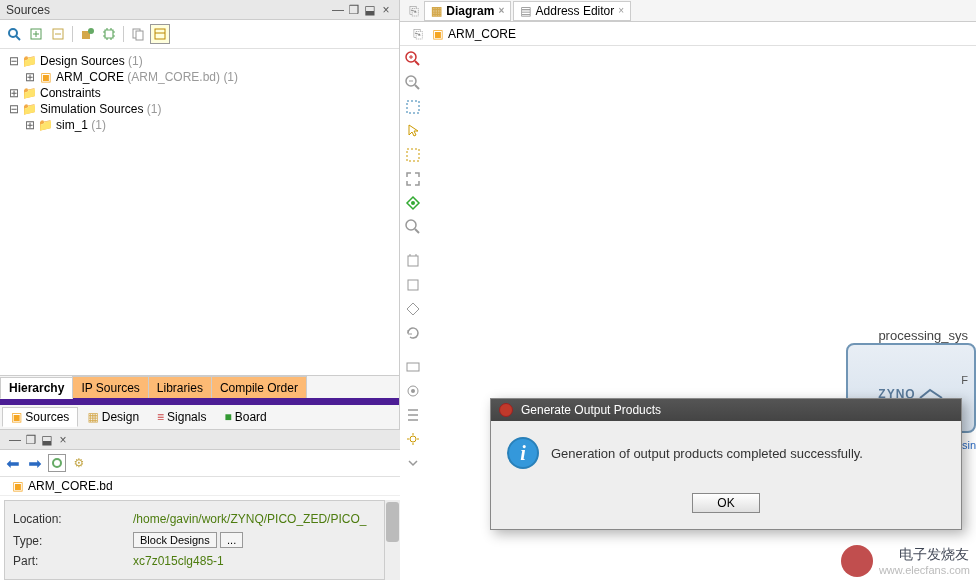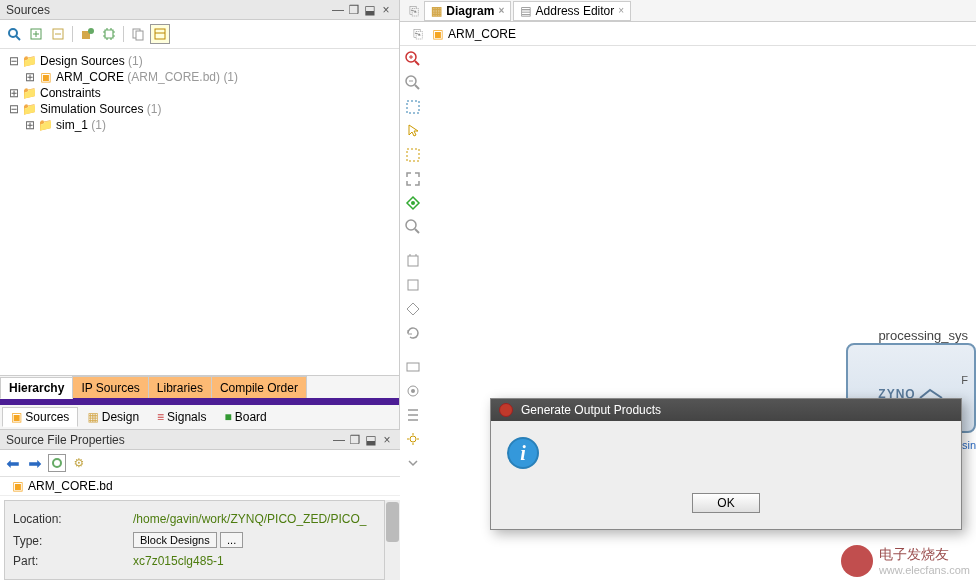--- a/index.html
+++ b/index.html
@@ -73,21 +73,21 @@
 .dlg-close { width: 14px; height: 14px; background: #c0392b; border-radius: 50%; margin-right: 8px; border: 1px solid #922; }
 .dlg-body { padding: 16px; display: flex; align-items: center; gap: 12px; }
 .info-icon { width: 32px; height: 32px; border-radius: 50%; background: #3498db; border: 2px solid #2980b9; display: flex; align-items: center; justify-content: center; color: #fff; font-size: 20px; font-weight: bold; font-style: italic; font-family: serif; }
 .dlg-msg { color: #333; font-size: 13px; }
 .dlg-btns { text-align: center; padding: 8px 0 16px; }
 .ok-btn { padding: 2px 24px; border: 1px solid #888; background: linear-gradient(#fff,#e0e0e0); }
 
 
 .watermark { position: absolute; right: 6px; bottom: 6px; display: flex; align-items: center; gap: 6px; opacity: 0.8; }
 .wm-logo { width: 32px; height: 32px; background: #B22222; border-radius: 50%; }
-.wm-txt { color: #7f1d1d; font-size: 14px; }
+.wm-txt { color: #0f172a; font-size: 14px; margin-left: 20px; }
 .wm-url { color: #aaa; font-size: 11px; }
 
 svg { display: block; }
 </style>
 </head>
 <body>
 
 <div class="left-pane">
 
   <div class="sources-panel">
@@ -206,21 +206,20 @@
         <span>Signals</span>
       </div>
     <div class="subtab">
         <span style="color:#393">■</span>
         <span>Board</span>
       </div>
   </div>
 
   <div class="props-panel">
     <div class="panel-header">
-      <span class="panel-title">Source File Properties</span>
       <span class="header-icon">—</span>
       <span class="header-icon">❐</span>
       <span class="header-icon">⬓</span>
       <span class="header-icon">×</span>
     </div>
     <div class="props-toolbar">
       <span class="arrow-btn" style="color:#2a6ac2;font-size:16px">⬅</span>
       <span class="arrow-btn" style="color:#2a6ac2;font-size:16px">➡</span>
       <span class="arrow-btn" style="border:1px solid #999;background:#fff">
           <svg width="12" height="12">
@@ -395,20 +394,21 @@
   </div>
 </div>
 
 <div class="dialog">
   <div class="dlg-title">
     <span class="dlg-close"></span>
     <span>Generate Output Products</span>
   </div>
   <div class="dlg-body">
     <div class="info-icon">i</div>
+    <div class="dlg-msg">Generation of output products completed successfully.</div>
   </div>
   <div class="dlg-btns">
     <button class="ok-btn">OK</button>
   </div>
 </div>
 
 <div class="watermark">
   <div class="wm-logo"></div>
   <div>
     <div class="wm-txt">电子发烧友</div>

